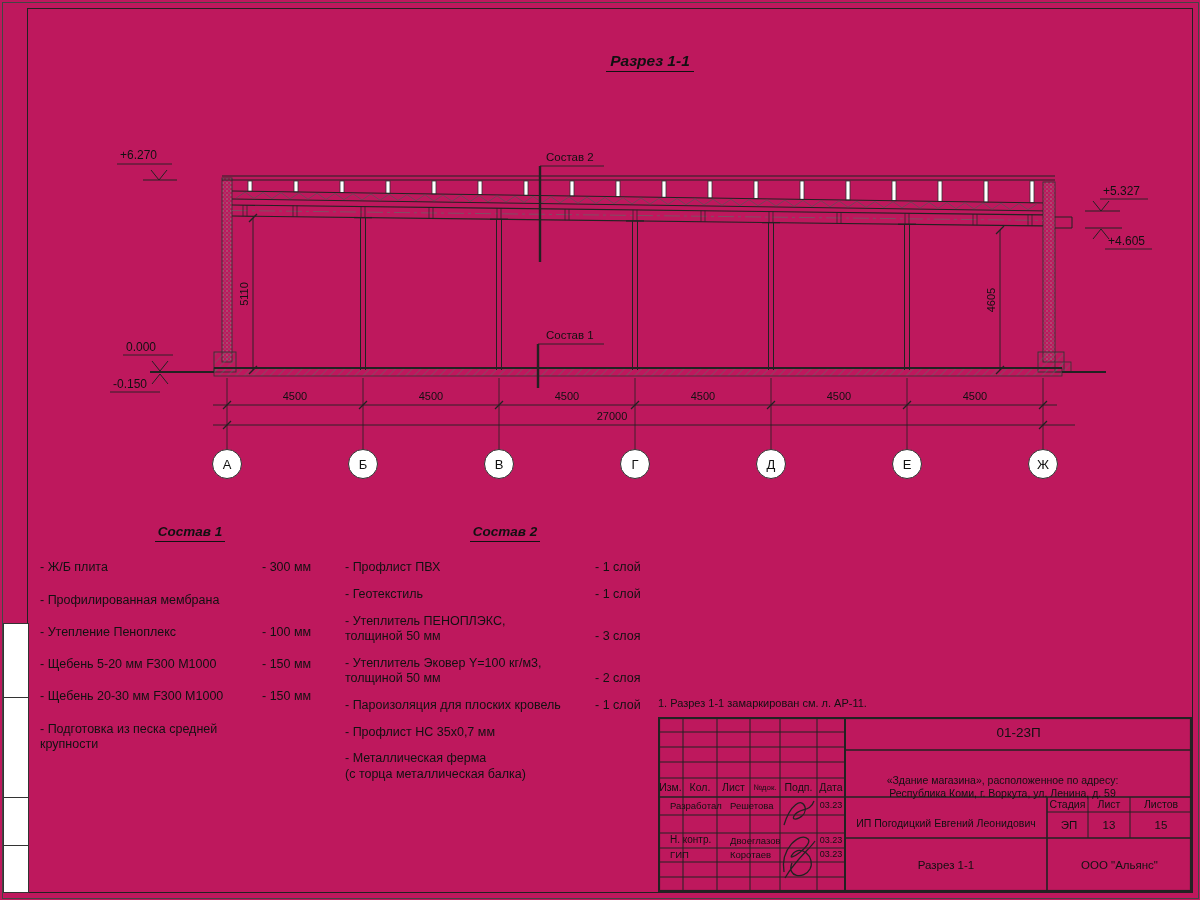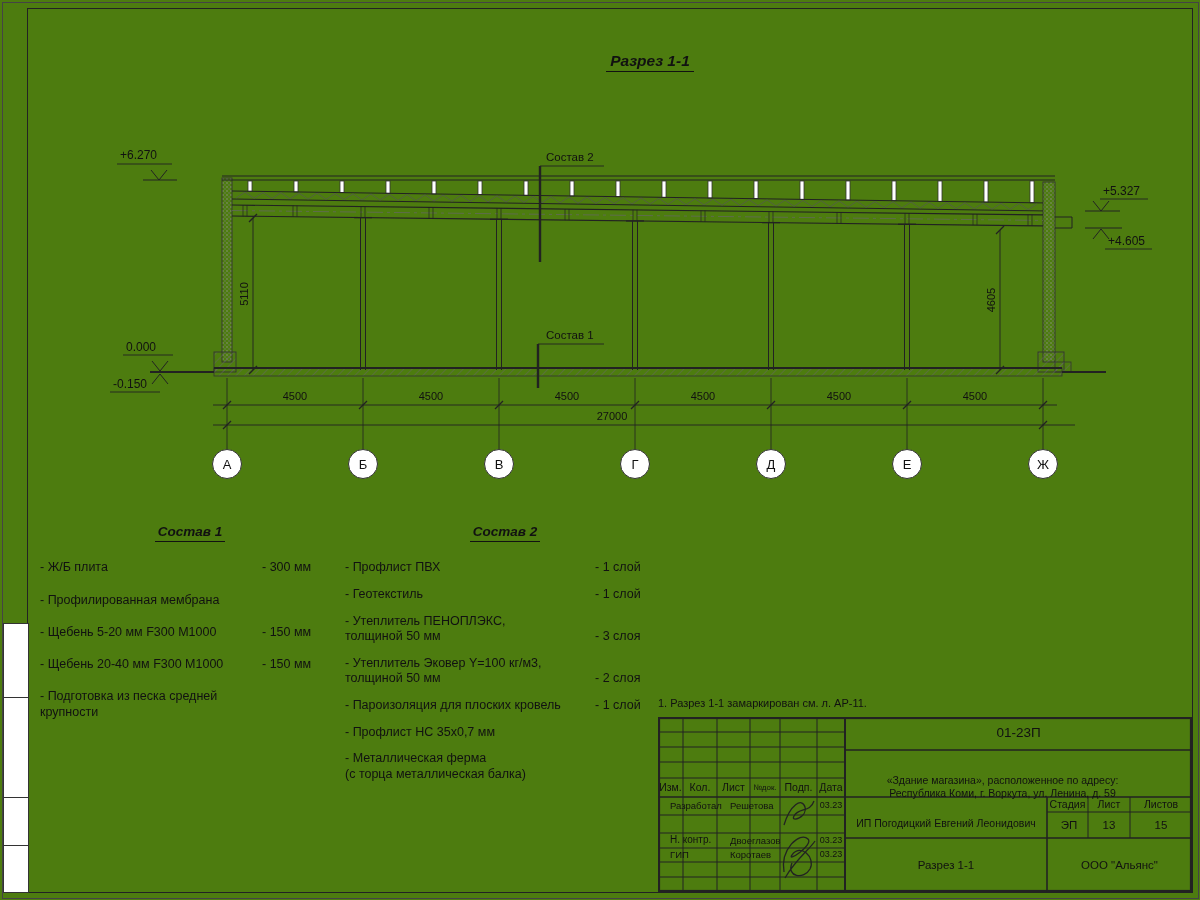--- a/index.html
+++ b/index.html
@@ -1,16 +1,16 @@
 <!DOCTYPE html>
 <html><head>
 <meta charset="utf-8">
 <style>
   html,body{margin:0;padding:0;background:#e8e8e8;}
-  #sheet{position:relative;width:1200px;height:900px;background:#4d7c0f;overflow:hidden;
+  #sheet{position:relative;width:1200px;height:900px;background:#be185d;overflow:hidden;
          font-family:"Liberation Sans",sans-serif;color:#111;}
   .abs{position:absolute;}
   #outer-border{left:2px;top:2px;width:1195px;height:895px;border:1px solid #444;}
   #frame{left:27px;top:8px;width:1164px;height:883px;border:1.6px solid #222;}
   .margin-box{border:1px solid #333;background:#fff;}
   #sheet-title{left:560px;top:52px;width:180px;text-align:center;font-size:15.5px;
                font-style:italic;font-weight:600;}
   #sheet-title span{border-bottom:1.2px solid #111;padding:0 4px 2px 4px;}
   .sostav{position:absolute;font-size:12.5px;line-height:1.22;}
   .s-title{font-style:italic;font-weight:600;font-size:13.5px;text-align:center;margin-bottom:20px;}
@@ -220,25 +220,29 @@
     <div class="s-title"><span>Состав 1</span></div>
     <div class="s-row">
         <span class="s-name">- Ж/Б плита</span>
         <span class="s-val">- 300 мм</span>
       </div>
     <div class="s-row">
         <span class="s-name">- Профилированная мембрана</span>
         <span class="s-val"></span>
       </div>
     <div class="s-row">
+        <span class="s-name">- Утепление Пеноплекс</span>
+        <span class="s-val">- 100 мм</span>
+      </div>
+    <div class="s-row">
         <span class="s-name">-  Щебень 5-20 мм F300 М1000</span>
         <span class="s-val">- 150 мм</span>
       </div>
     <div class="s-row">
-        <span class="s-name">-  Щебень 20-40 мм F300 М1000</span>
+        <span class="s-name">-  Щебень 20-30 мм F300 М1000</span>
         <span class="s-val">- 150 мм</span>
       </div>
     <div class="s-row">
         <span class="s-name">- Подготовка из песка средней
 крупности</span>
         <span class="s-val"></span>
       </div>
   </div>
 
   <div class="sostav s2" style="left:345px;top:524px;width:320px">

